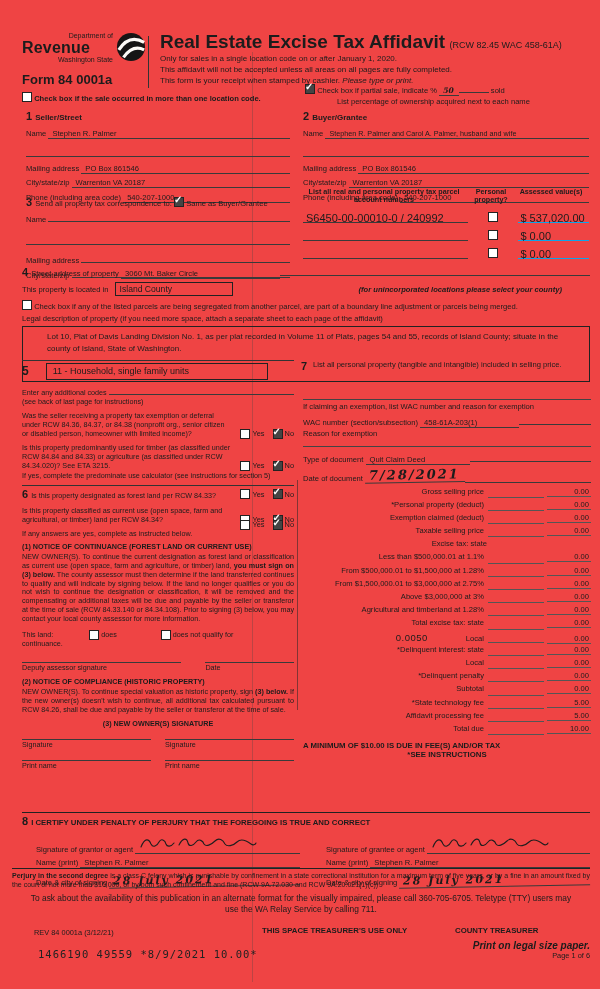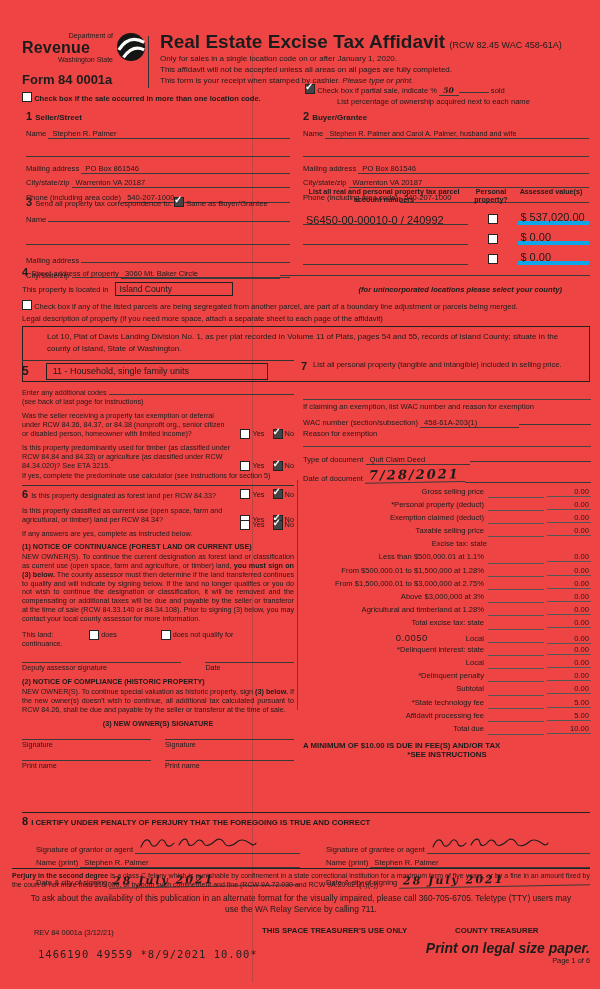--- a/index.html
+++ b/index.html
@@ -35,21 +35,21 @@
   .secno{font-size:11px;font-weight:bold;margin-right:3px;}
 
   .fieldrow{margin-top:4.5px;font-size:7.6px;display:flex;align-items:baseline;}
   .fieldrow .grow{flex:1;}
 
   
   .parcel-head{display:flex;font-size:7.2px;font-weight:bold;text-align:center;line-height:1.15;}
   .prow{display:flex;align-items:flex-end;margin-top:6px;font-size:11px;}
   .p-acct{width:162px;border-bottom:1px solid #3a3a3a;padding:0 3px;height:10px;}
   .p-cb{width:52px;text-align:center;}
-  .p-val{width:68px;border-bottom:4px solid #0ea5e9;padding:0 2px;height:10px;}
+  .p-val{width:68px;border-bottom:1px solid #0ea5e9;padding:0 2px;height:10px;}
 
   
   .legalbox{border:1.4px solid #222;height:46px;padding:4px 24px;font-size:8px;line-height:1.5;margin-top:3px;}
 
   
   .qcol{font-size:7.2px;line-height:1.24;}
   .q{position:relative;padding-right:62px;margin-top:5px;}
   .yn{position:absolute;right:0;bottom:0;white-space:nowrap;display:flex;gap:2px;align-items:center;font-size:7.4px;}
   .yn .sep{width:4px;}
   .codebox{border:1.3px solid #222;padding:2px 6px;font-size:9px;width:208px;}
@@ -445,16 +445,16 @@
   </div>
   <div class="abs" style="left:30px;top:893px;width:542px;font-size:8.4px;text-align:center;line-height:1.25;">To ask about the availability of this publication in an alternate format for the visually impaired, please call 360-705-6705. Teletype (TTY) users may use the WA Relay Service by calling 711.</div>
 
   <div class="abs" style="left:34px;top:928px;font-size:7.4px;">REV 84 0001a  (3/12/21)</div>
   <div class="abs" style="left:262px;top:926px;font-size:7.8px;"><span class="b">THIS SPACE TREASURER'S USE ONLY</span></div>
   <div class="abs" style="left:455px;top:926px;font-size:7.8px;"><span class="b">COUNTY TREASURER</span></div>
 
   <div class="abs mono" style="left:38px;top:948px;font-size:10.5px;letter-spacing:1px;color:#222;">1466190 49559 *8/9/2021 10.00*</div>
 
   <div class="abs" style="right:10px;top:940px;text-align:right;">
-    <div class="b i" style="font-size:14px;">Print on legal size paper.</div>
+    <div class="b i" style="font-size:10px;">Print on legal size paper.</div>
     <div style="font-size:7.4px;">Page 1 of 6</div>
   </div>
 </div>
 
 </body></html>

